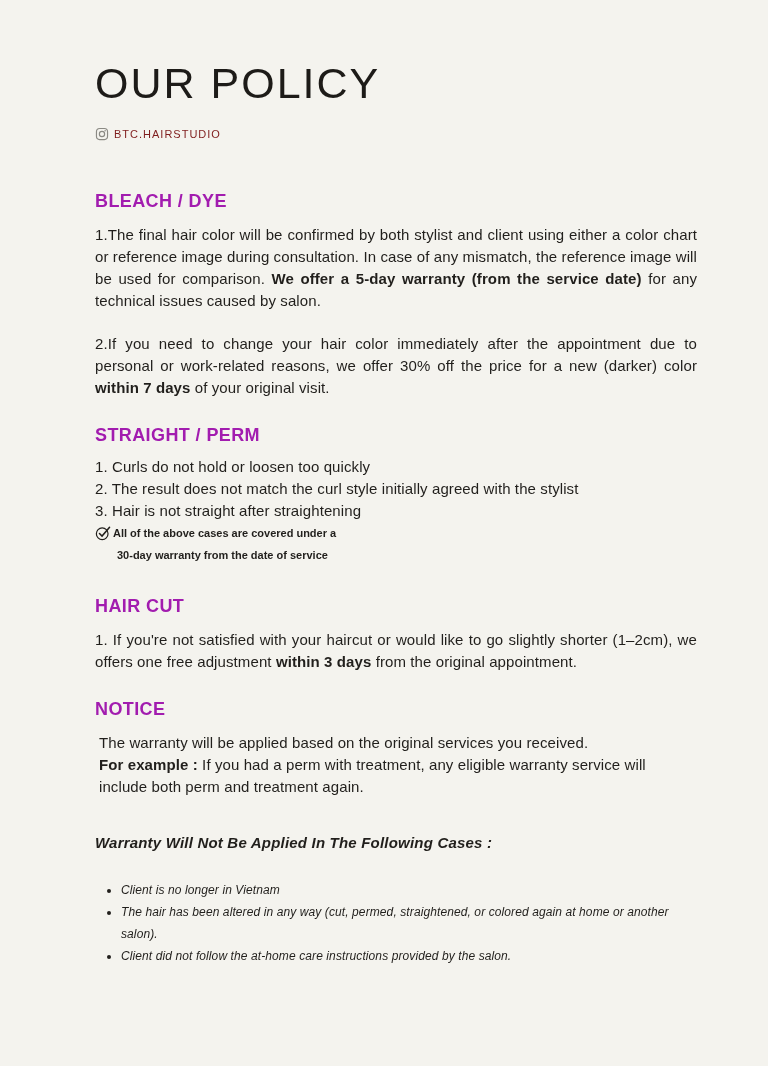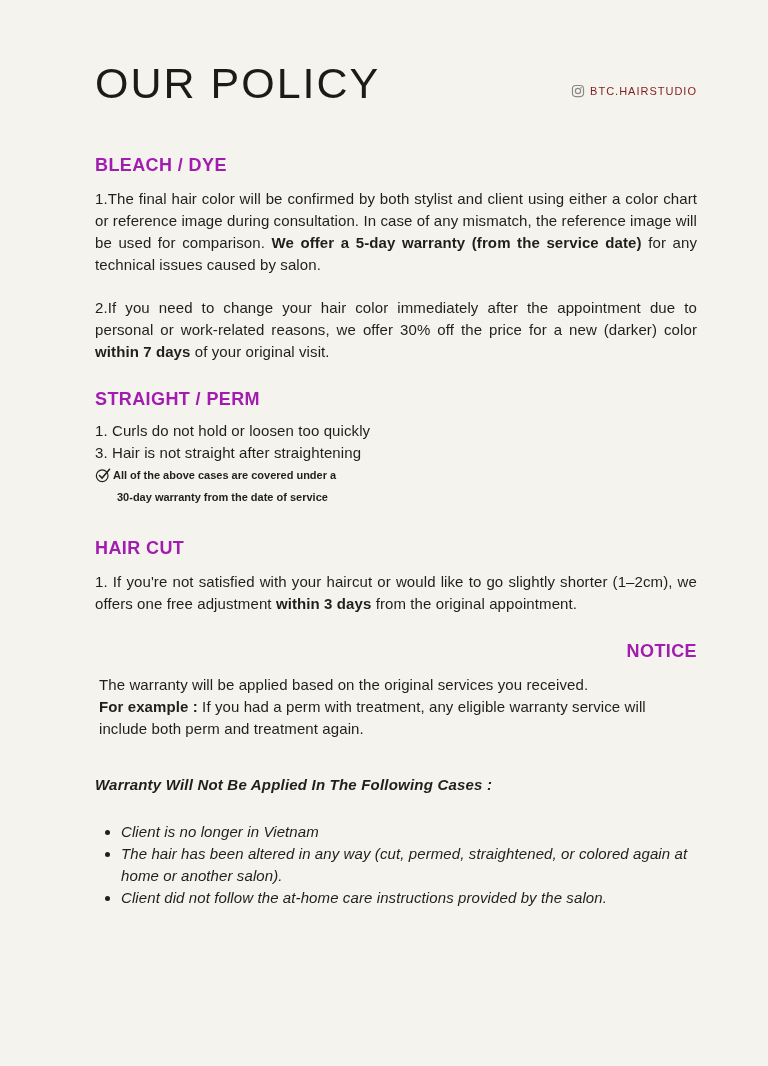--- a/index.html
+++ b/index.html
@@ -10,23 +10,24 @@
     font-family: "Liberation Sans", "DejaVu Sans", sans-serif;
     overflow: hidden;
   }
   .page {
     width: 768px;
     height: 1066px;
     padding: 62px 71px 0 95px;
   }
   .header-row {
     display: flex;
-    justify-content: space-between;
+    justify-content: flex-end;
     align-items: flex-start;
     margin-bottom: 50px;
+    flex-direction: column;
   }
   .page-title {
     font-size: 43px;
     font-weight: 300;
     letter-spacing: 2px;
     line-height: 1;
     color: #1d1b18;
   }
   .ig-badge {
     display: flex;
@@ -83,28 +84,28 @@
     font-weight: 700;
     font-style: italic;
     letter-spacing: 0.2px;
     margin: 36px 0 0 0;
   }
   .exclusions-list {
     margin: 28px 0 0 26px;
     font-style: italic;
   }
   .exclusions-list li {
-    font-size: 15px;
+    font-size: 12px;
     line-height: 22px;
     letter-spacing: 0.1px;
     margin-bottom: 0;
   }
   .sec-straight .sec-heading { margin-bottom: 10px; }
   .sec-haircut .sec-heading { margin-top: 30px; }
-  .sec-notice .sec-heading { margin-top: 26px; text-align: right; }
+  .sec-notice .sec-heading { margin-top: 26px; }
 </style>
 </head>
 <body>
 
 <div class="page">
 
   <div class="header-row">
     <h1 class="page-title">OUR POLICY</h1>
     <div class="ig-badge">
       <span>
@@ -120,20 +121,21 @@
 
   <div class="sec sec-bleach">
     <h2 class="sec-heading">BLEACH / DYE</h2>
     <p class="body-p just"><span>1.The final hair color will be confirmed by both stylist and client using either a color chart or reference image during consultation. In case of any mismatch, the reference image will be used for comparison. </span><span class="seg-b">We offer a 5-day warranty (from the service date)</span><span> for any technical issues caused by salon.</span></p>
     <p class="body-p just"><span>2.If you need to change your hair color immediately after the appointment due to personal or work-related reasons, we offer 30% off the price for a new (darker) color </span><span class="seg-b">within 7 days</span><span> of your original visit.</span></p>
   </div>
 
   <div class="sec sec-straight">
     <h2 class="sec-heading">STRAIGHT / PERM</h2>
     <div class="policy-line">1. Curls do not hold or loosen too quickly</div>
+    <div class="policy-line">2. The result does not match the curl style initially agreed with the stylist</div>
     <div class="policy-line">3. Hair is not straight after straightening</div>
     <div class="covered-note">
       <span class="check-wrap">
         <svg width="16" height="16" viewBox="0 0 20 20" fill="none">
           <circle cx="9" cy="11" r="7.3" stroke="#211f1c" stroke-width="1.5"></circle>
           <path d="M5.6 10.6 L8.8 13.8 L18.2 2.8" stroke="#211f1c" stroke-width="1.9" stroke-linecap="round" fill="none"></path>
         </svg>
       </span>
       <div class="note-text">
         <div class="note-line1">All of the above cases are covered under a</div>

